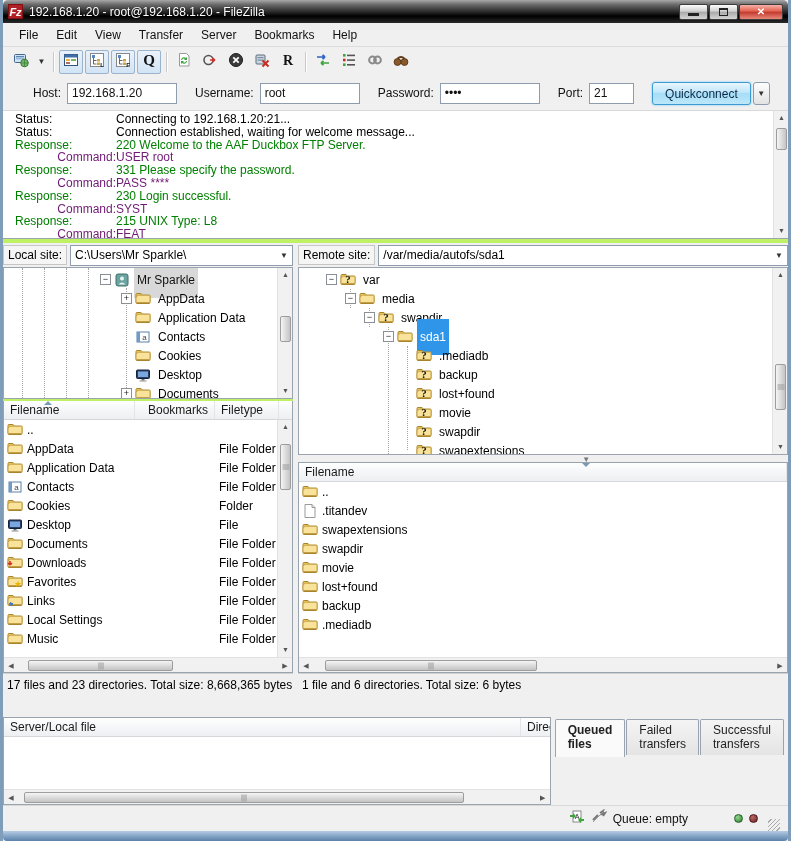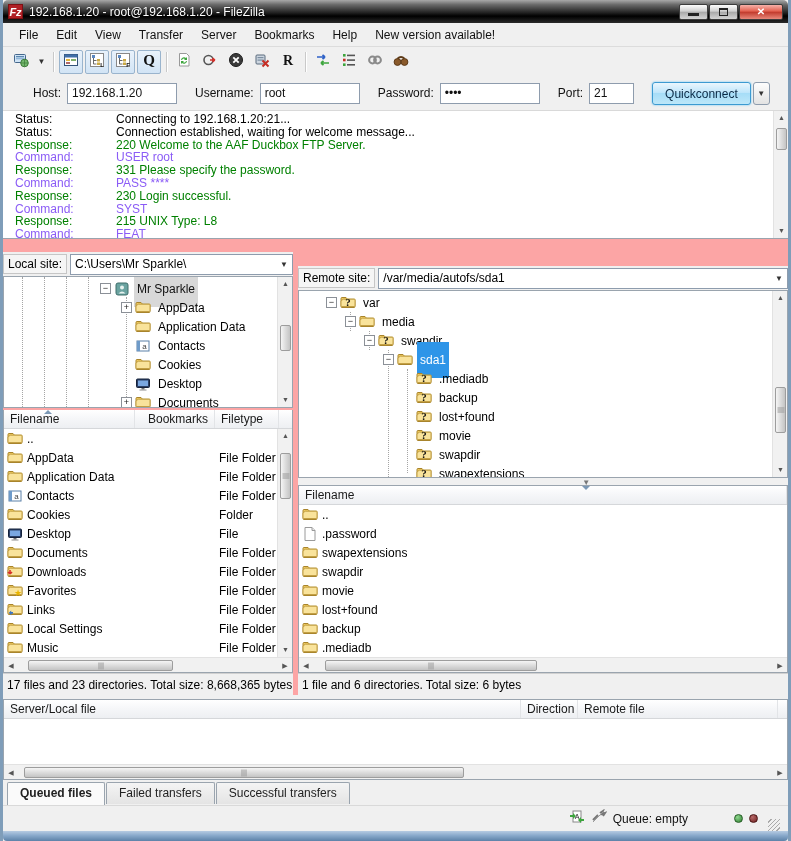--- a/index.html
+++ b/index.html
@@ -45,42 +45,42 @@
     background:linear-gradient(#eaf6fd,#bfe6fb 45%,#a6ddf7 50%,#bde7f9); box-shadow:0 0 2px #59bdf1; }
   .qc-drop { width:17px; height:23px; margin-left:2px; border:1px solid #8e9cad; border-radius:3px;
     background:linear-gradient(#fdfdfd,#e3e3e3); font-size:8px; display:flex; align-items:center; justify-content:center; color:#333; }
 
   
   .log-wrap { height:128px; flex:0 0 128px; background:#fff; border-bottom:1px solid #9aa4ae; display:flex; }
   .log { flex:1; overflow:hidden; padding:2px 0 0 12px; }
   .log-line { font-size:12px; line-height:12.8px; white-space:nowrap; display:flex; }
   .log-line .lab { width:101px; flex:0 0 101px; }
   .log-line.status { color:#000; }
-  .log-line.command { color:#8b5cf6; }
+  .log-line.command { color:#701a75;text-align:right; }
   .log-line.response { color:#008000; }
 
   
   .vscroll { width:15px; flex:0 0 15px; background:#f1f1f1; border-left:1px solid #e2e2e2; position:relative; }
   .vscroll .sarrow { position:absolute; left:0; width:15px; height:14px; text-align:center; font-size:7px; color:#555; line-height:14px; }
   .vscroll .sarrow.up { top:0; } .vscroll .sarrow.down { bottom:0; }
   .sthumb { position:absolute; left:2px; width:11px; background:linear-gradient(90deg,#f5f5f5,#dcdcdc 50%,#c4c4c4);
     border:1px solid #9d9d9d; border-radius:2px; }
   .hscroll { height:15px; flex:0 0 15px; background:#f1f1f1; border-top:1px solid #e2e2e2; position:relative; }
   .hscroll .sarrow { position:absolute; top:0; height:15px; width:14px; text-align:center; font-size:7px; color:#555; line-height:15px; }
   .hscroll .sarrow.left { left:0; } .hscroll .sarrow.right { right:0; }
   .hthumb { position:absolute; top:2px; height:11px; background:linear-gradient(#f5f5f5,#dcdcdc 50%,#c4c4c4);
     border:1px solid #9d9d9d; border-radius:2px; }
   .grip3v { position:absolute; left:50%; top:50%; transform:translate(-50%,-50%); display:flex; flex-direction:column; gap:1px; }
   .grip3v i, .grip3h i { display:block; background:#9a9a9a; }
   .grip3v i { width:7px; height:1px; }
   .grip3h { position:absolute; left:50%; top:50%; transform:translate(-50%,-50%); display:flex; gap:1px; }
   .grip3h i { width:1px; height:7px; }
 
   
-  .main { flex:0 0 456px; display:flex; background:#fca5a5; padding-top:4px;align-items:flex-end; }
+  .main { flex:0 0 456px; display:flex; background:#bef264; padding-top:4px; }
   .pane { display:flex; flex-direction:column; }
   .pane.left { width:290px; flex:0 0 290px; }
   .vsplit { width:5px; flex:0 0 5px; background:#f0f0f0; }
   .pane.right { flex:1; }
   .sitebar { height:24px; flex:0 0 24px; display:flex; align-items:center; background:#f0f0f0; }
   .sitelabel { font-size:12px; background:#f5f5f5; border:1px solid #c6c6c6; padding:2px 4px; margin-right:3px; white-space:nowrap; }
   .sitecombo { flex:1; height:21px; border:1px solid #8e9cad; background:#fff; display:flex; align-items:center;
     font-size:12px; padding:0 4px; position:relative; }
   .sitecombo .caret { position:absolute; right:4px; font-size:8px; color:#333; }
 
@@ -112,21 +112,21 @@
   .lrow .csize { text-align:right; padding-right:8px; }
   .lrow .ctype { padding-left:4px; }
 
   .statusline { height:22px; flex:0 0 22px; background:#f0f0f0; border-top:1px solid #d0d0d0; display:flex; align-items:center;
     font-size:12px; padding-left:4px; white-space:nowrap; overflow:hidden; }
 
   .sash { height:7px; flex:0 0 7px; background:#f0f0f0; position:relative; }
   .sash .collapse { position:absolute; left:58%; top:0; font-size:8px; color:#777; }
 
   
-  .queue { flex:1; display:flex; flex-direction:column; background:#f0f0f0; padding-top:4px; }
+  .queue { flex:1; display:flex; flex-direction:row; background:#f0f0f0; padding-top:4px;margin-top:18px; }
   .queuebox { flex:1; background:#fff; border:1px solid #9aa4ae; display:flex; flex-direction:column; overflow:hidden; }
   .qbody { flex:1; background:#fff; }
   .tabs { height:25px; flex:0 0 25px; display:flex; align-items:flex-start; padding:2px 4px 0 4px; background:#f0f0f0; gap:1px; }
   .tab { font-size:12px; padding:3px 12px 4px 12px; border:1px solid #9aa4ae; border-bottom:none;
     background:linear-gradient(#f4f4f4,#e4e4e4); border-radius:2px 2px 0 0; color:#222; }
   .tab.active { background:#fafafa; font-weight:bold; padding-bottom:6px; }
 
   
   .statusbar { height:26px; flex:0 0 26px; background:#f0f0f0; border-top:1px solid #d9d9d9; display:flex;
     align-items:center; justify-content:flex-end; padding-right:8px; gap:6px; }
@@ -159,21 +159,20 @@
   </div>
 
   <div class="menubar">
       <span class="menu-item">File</span>
       <span class="menu-item">Edit</span>
       <span class="menu-item">View</span>
       <span class="menu-item">Transfer</span>
       <span class="menu-item">Server</span>
       <span class="menu-item">Bookmarks</span>
       <span class="menu-item">Help</span>
-      <span class="menu-item">New version available!</span>
     </div>
 
   <div class="toolbar">
       <div class="tgroup">
         <div class="tbtn">
           <span><svg width="16" height="16" viewBox="0 0 16 16">
               <rect x="1.5" y="2.5" width="11" height="8" rx="1" fill="#cfe3f5" stroke="#44678c"></rect>
               <rect x="3" y="4" width="8" height="1.3" fill="#5a87b0"></rect>
               <rect x="3" y="6" width="8" height="1.3" fill="#8fb5d8"></rect>
               <circle cx="11.5" cy="11" r="3.8" fill="#74b86e" stroke="#3c7a38"></circle>
@@ -785,21 +784,21 @@
                 </span>
                 <span class="cname">..</span>
               </div>
               <div class="lrow">
                 <span class="cicon">
                   <svg width="16" height="16" viewBox="0 0 16 16">
                     <path d="M3 1.5 h7 l3 3 v10 h-10 z" fill="#fff" stroke="#9a9a9a"></path>
                     <path d="M10 1.5 v3 h3" fill="#e8e8e8" stroke="#9a9a9a"></path>
                   </svg>
                 </span>
-                <span class="cname">.password</span>
+                <span class="cname">.titandev</span>
               </div>
               <div class="lrow">
                 <span class="cicon">
                   <svg width="16" height="16" viewBox="0 0 16 16">
                     <path d="M1 3.5 q0-1 1-1 h4 l1.6 1.7 h6.4 q1 0 1 1 v6.3 q0 1-1 1 h-12 q-1 0-1-1 z" fill="#efca5f" stroke="#a8842c" stroke-width="1"></path>
                     <path d="M1 6 l2.2-1.8 h11.8 v6.3 q0 1-1 1 h-12 q-1 0-1-1 z" fill="#f9e39b" stroke="#c3a045" stroke-width="1"></path>
                   </svg>
                 </span>
                 <span class="cname">swapextensions</span>
               </div>

